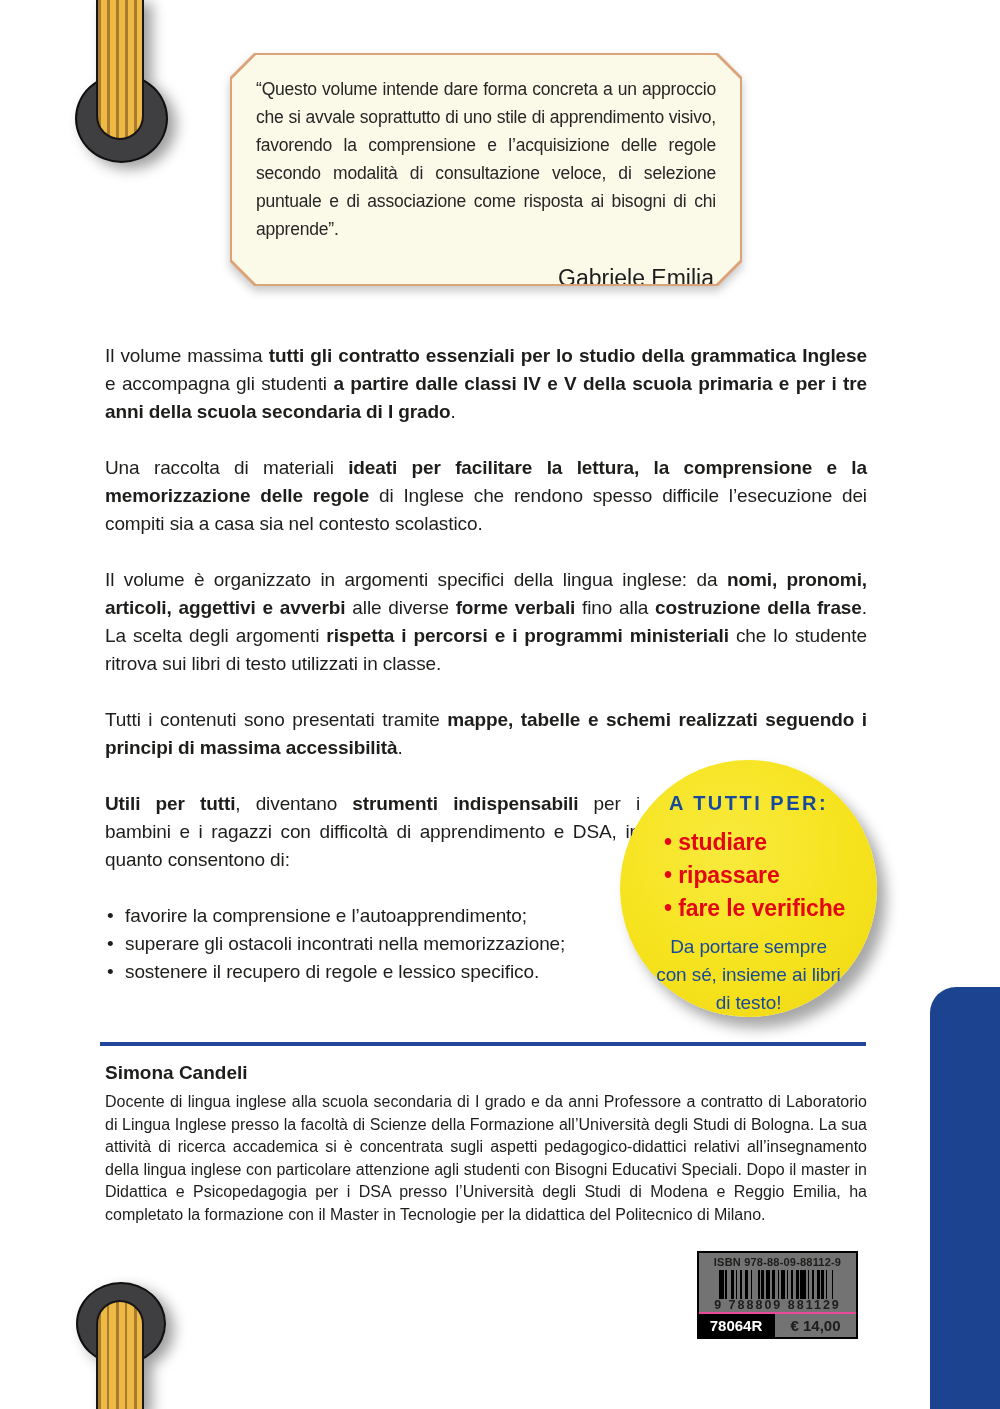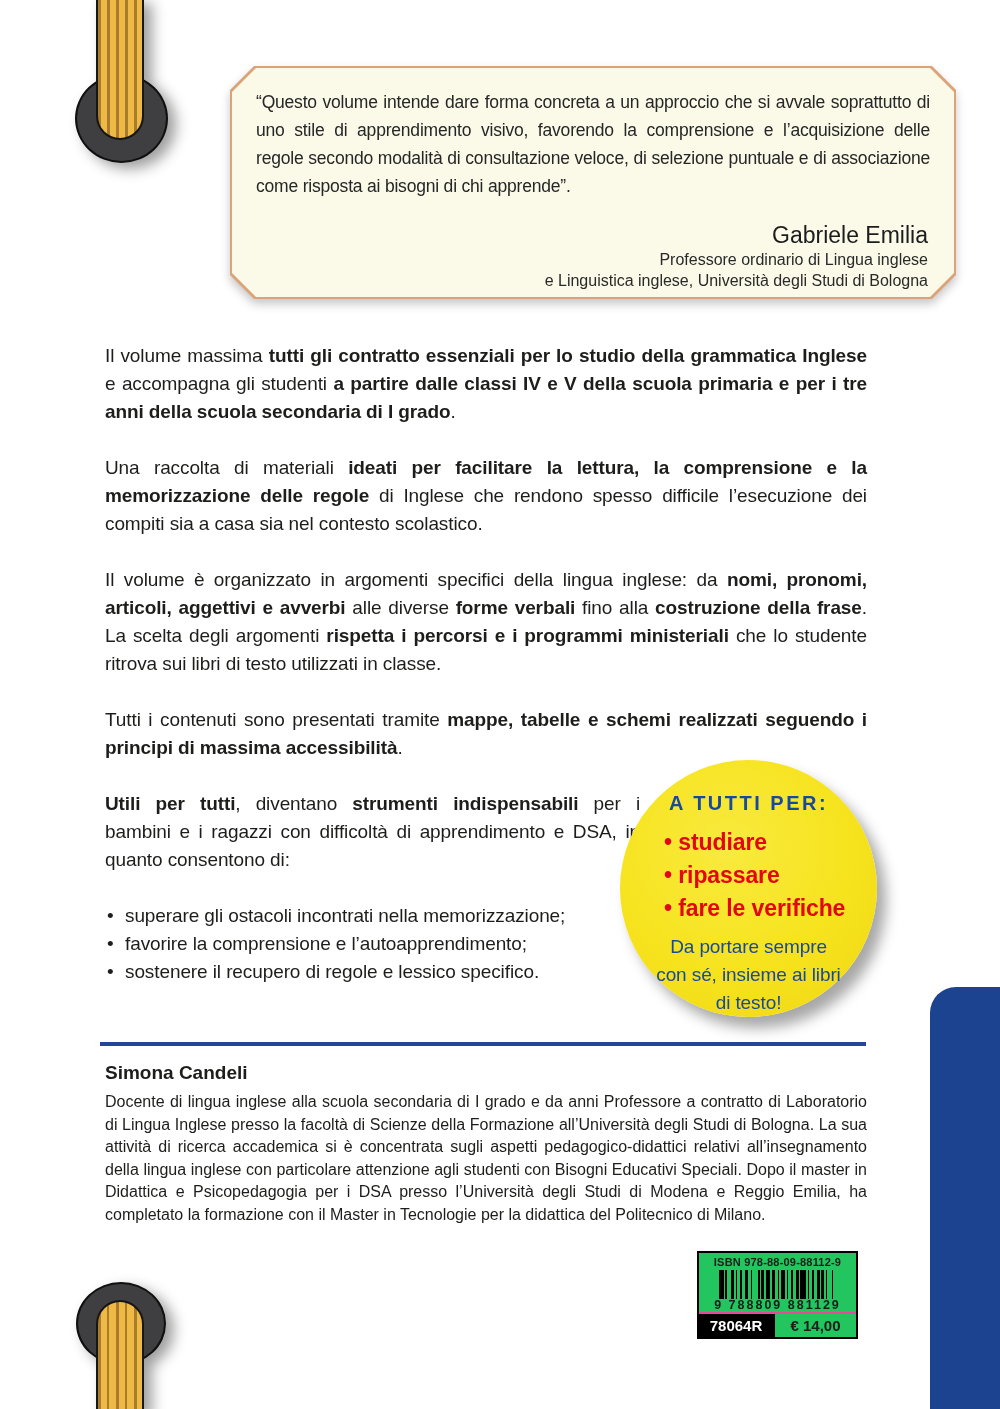--- a/index.html
+++ b/index.html
@@ -21,21 +21,21 @@
   .deco-bottom .grommet{left:76px;top:4px;width:86px;height:79px;}
   .ribbon{
     position:absolute;width:48px;box-sizing:border-box;
     background:repeating-linear-gradient(90deg,#a87c2c 0 2.5px,#eeb945 2.5px 9px);
     border:2.5px solid #161616;
   }
   .deco-top .ribbon{left:96px;top:-3px;height:143px;border-top:none;border-radius:0 0 26px 26px;}
   .deco-bottom .ribbon{left:96px;top:22px;height:112px;border-bottom:none;border-radius:26px 26px 0 0;}
 
   
-  .quote-wrap{position:absolute;left:230px;top:66px;width:726px;height:233px;
+  .quote-wrap{position:absolute;left:230px;top:53px;width:512px;height:233px;
     filter:drop-shadow(0 5px 5px rgba(0,0,0,.22));}
   .quote-border,.quote-inner{
     clip-path:polygon(24px 0,calc(100% - 24px) 0,100% 24px,100% calc(100% - 24px),
       calc(100% - 24px) 100%,24px 100%,0 calc(100% - 24px),0 24px);
   }
   .quote-border{position:absolute;inset:0;background:#dba377;}
   .quote-inner{position:absolute;inset:2px;background:#fbf9e8;}
   .quote-text{
     padding:20px 24px 0 24px;font-size:17.5px;line-height:28px;letter-spacing:-.2px;
     text-align:justify;color:#262626;
@@ -67,21 +67,21 @@
 
   
   .rule{position:absolute;left:100px;top:1042px;width:766px;height:4px;background:#24469a;}
   .bio{position:absolute;left:105px;top:1062px;width:762px;}
   .bio-name{font-size:19px;font-weight:bold;margin:0 0 7px 0;}
   .bio-text{font-size:16px;line-height:22.5px;text-align:justify;margin:0;}
 
   
   .barcode{
     position:absolute;left:697px;top:1251px;width:161px;height:88px;box-sizing:border-box;
-    background:#22c55e;border:2px solid #000;display:flex;flex-direction:column;
+    background:#737373;border:2px solid #000;display:flex;flex-direction:column;
   }
   .barcode-isbn{font-size:11px;font-weight:bold;text-align:center;margin-top:3px;letter-spacing:.2px;}
   .barcode-bars{height:30px;margin:2px auto 0 auto;display:flex;align-items:stretch;}
   .barcode-bars .bar{background:#000;}
   .barcode-digits{font-size:12.5px;font-weight:600;text-align:center;letter-spacing:2px;margin-top:-1px;}
   .barcode-bottom{margin-top:auto;border-top:2px solid #ec4899;height:24px;display:flex;}
   .barcode-code{width:74px;background:#000;color:#fff;font-weight:bold;font-size:15px;
     display:flex;align-items:center;justify-content:center;}
   .barcode-price{flex:1;border-left:2px solid #000;font-weight:bold;font-size:15px;
     display:flex;align-items:center;justify-content:center;}
@@ -110,22 +110,22 @@
     </div>
   </div>
 
   <div class="copy">
     <p><span>Il volume massima </span><span class="b">tutti gli contratto essenziali per lo studio della grammatica Inglese</span><span> e accompagna gli studenti </span><span class="b">a partire dalle classi IV e V della scuola primaria e per i tre anni della scuola secondaria di I grado</span><span>.</span></p>
     <p><span>Una raccolta di materiali </span><span class="b">ideati per facilitare la lettura, la comprensione e la memorizzazione delle regole</span><span> di Inglese che rendono spesso difficile l’esecuzione dei compiti sia a casa sia nel contesto scolastico.</span></p>
     <p><span>Il volume è organizzato in argomenti specifici della lingua inglese: da </span><span class="b">nomi, pronomi, articoli, aggettivi e avverbi</span><span> alle diverse </span><span class="b">forme verbali</span><span> fino alla </span><span class="b">costruzione della frase</span><span>. La scelta degli argomenti </span><span class="b">rispetta i percorsi e i programmi ministeriali</span><span> che lo studente ritrova sui libri di testo utilizzati in classe.</span></p>
     <p><span>Tutti i contenuti sono presentati tramite </span><span class="b">mappe, tabelle e schemi realizzati seguendo i principi di massima accessibilità</span><span>.</span></p>
     <p class="p5"><span class="b">Utili per tutti</span><span>, diventano </span><span class="b">strumenti indispensabili</span><span> per i bambini e i ragazzi con difficoltà di apprendimento e DSA, in quanto consentono di:</span></p>
     <ul class="benefits">
+        <li>favorire la comprensione e l’autoapprendimento;</li>
         <li>superare gli ostacoli incontrati nella memorizzazione;</li>
-        <li>favorire la comprensione e l’autoapprendimento;</li>
         <li>sostenere il recupero di regole e lessico specifico.</li>
       </ul>
 
     <div class="badge">
       <div class="badge-title">A TUTTI PER:</div>
       <ul class="badge-items">
           <li>studiare</li>
           <li>ripassare</li>
           <li>fare le verifiche</li>
         </ul>

